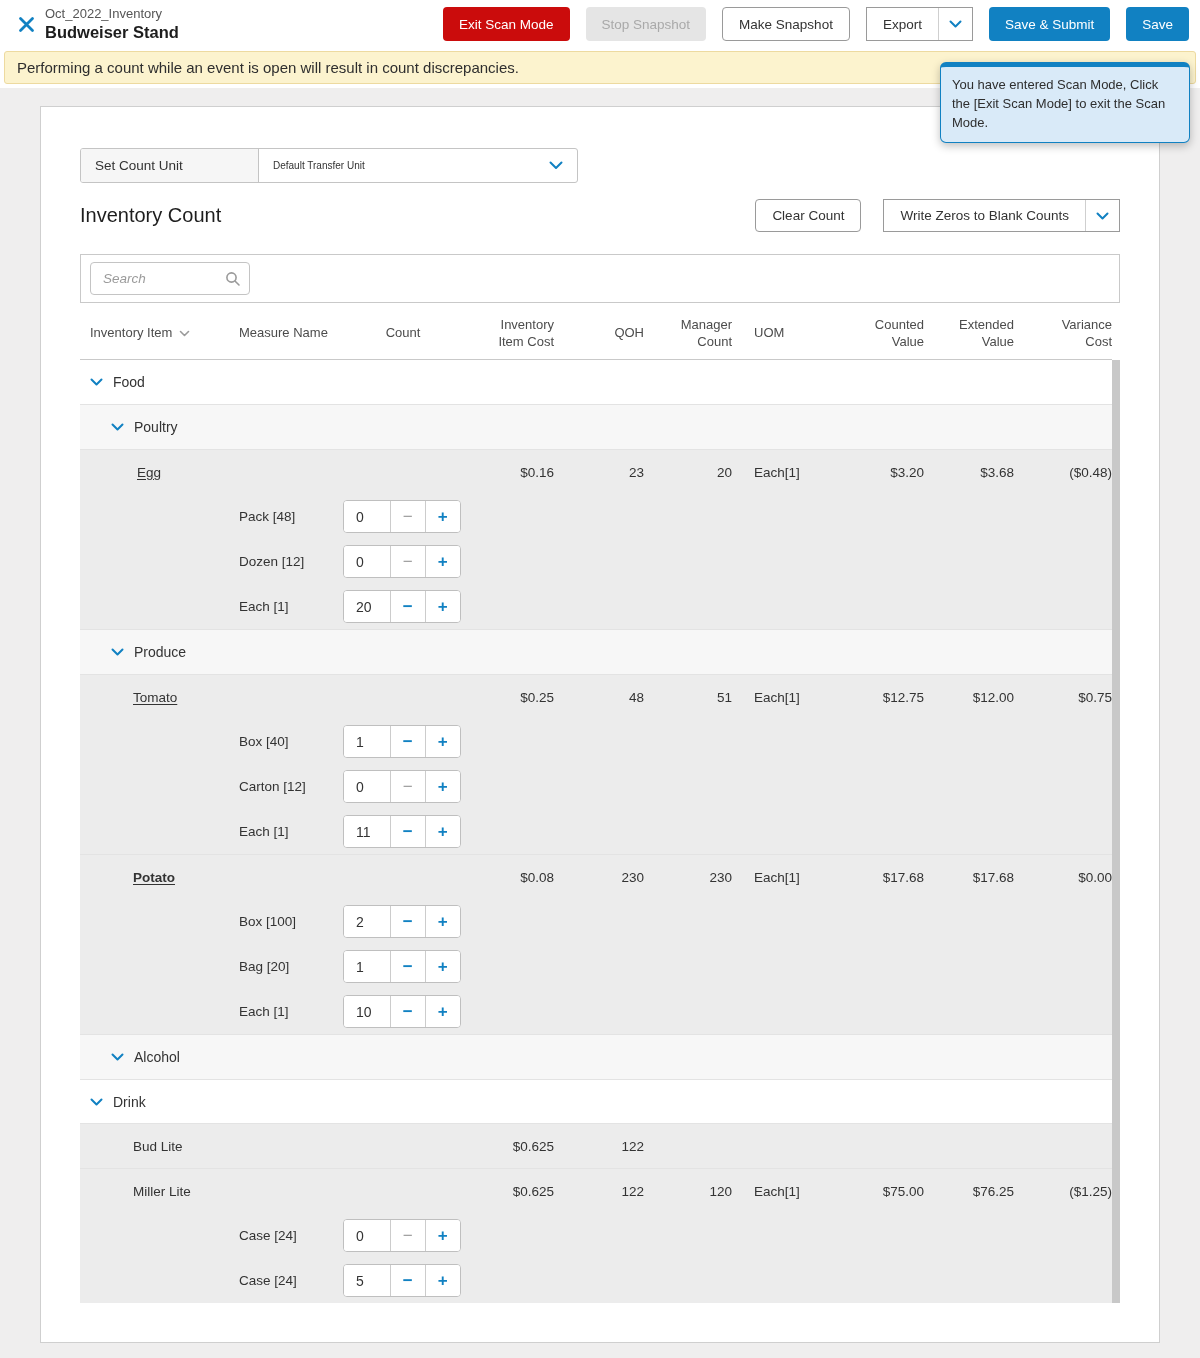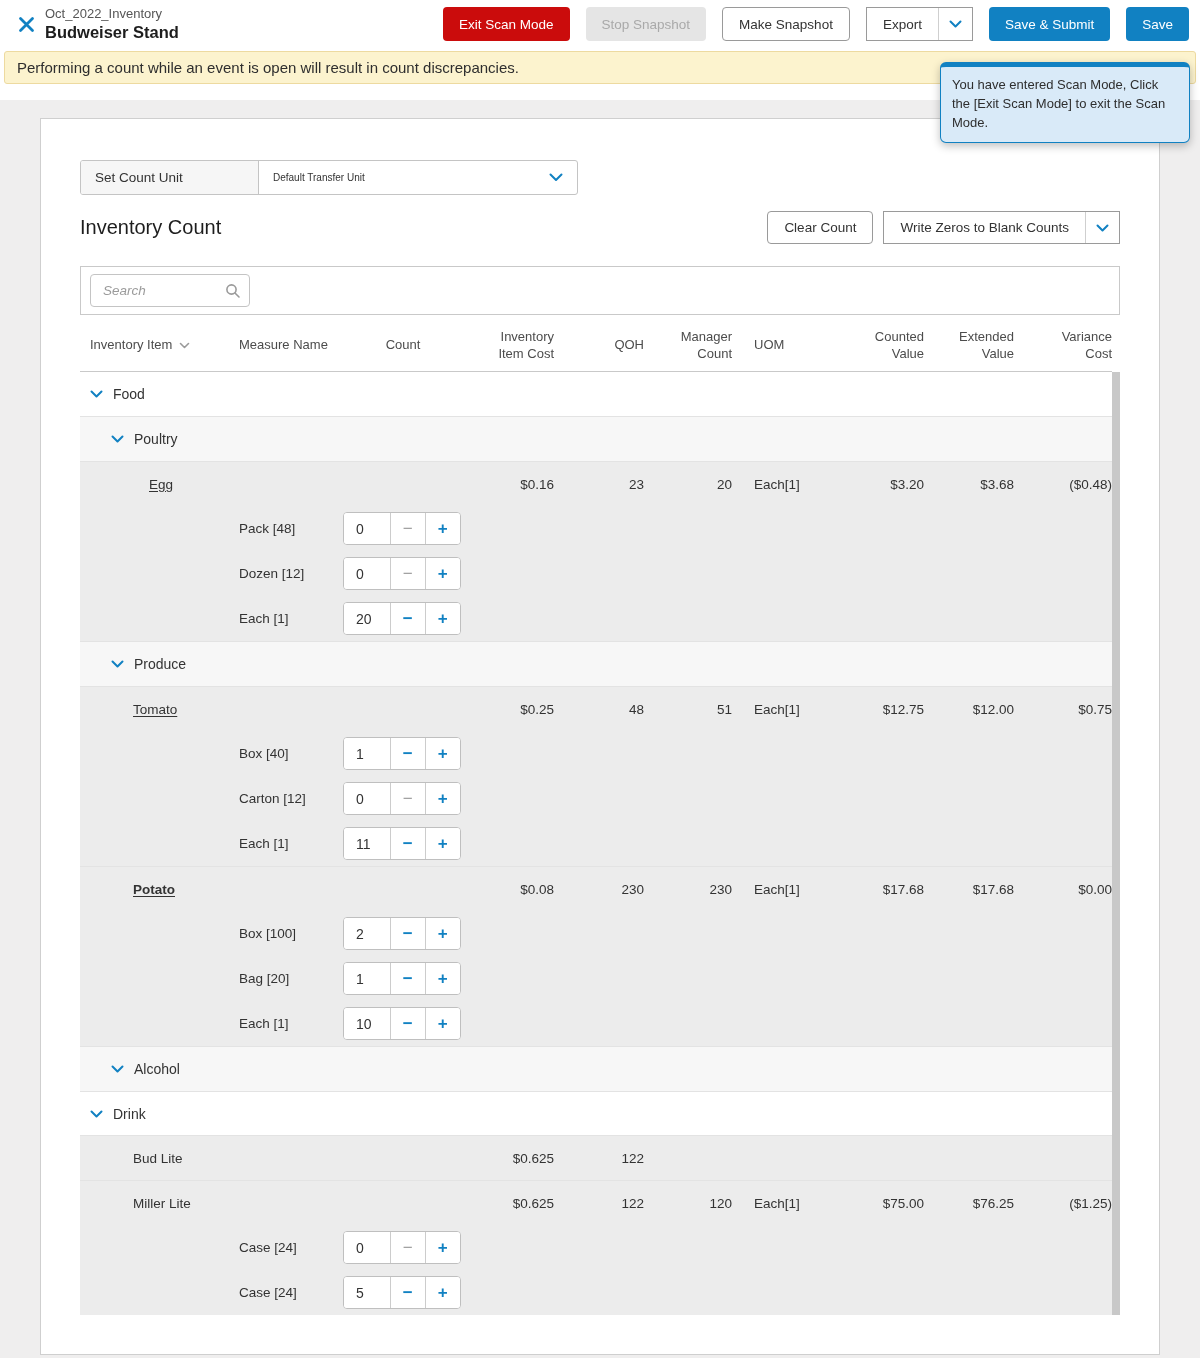--- a/index.html
+++ b/index.html
@@ -7,21 +7,21 @@
     --g1:#f7f7f7; --g2:#ececec;
     --border:#c9c9c9; --btnborder:#9a9a9a;
   }
   *{box-sizing:border-box}
   html,body{margin:0;padding:0}
   body{
     width:1200px;height:1358px;overflow:hidden;position:relative;
     background:#efeeee;font-family:"Liberation Sans",sans-serif;color:#333;
   }
   
-  .topwrap{background:#fff;padding-bottom:16px}
+  .topwrap{background:#fff;padding-bottom:4px}
   .topbar{height:48px;display:flex;align-items:center;padding:0 11px 0 16px}
   .closebtn{background:none;border:none;padding:2px;margin-right:8px;cursor:pointer;display:flex}
   .titles{margin-right:auto;line-height:1.25}
   .subtitle{font-size:13px;color:#555}
   .title{font-size:16.5px;font-weight:700;color:#1d1d1d}
   .topbtns{display:flex;gap:16px;align-items:center}
   .btn{height:34px;padding:0 16px;border-radius:4px;border:none;font-size:13.5px;cursor:pointer;font-family:inherit}
   .btn.danger{background:var(--danger);color:#fff}
   .btn.disabled{background:#e5e5e5;color:#a9a9a9;cursor:default}
   .btn.outline{background:#fff;border:1px solid var(--btnborder);color:#333}
@@ -36,21 +36,21 @@
     border-radius:6px;padding:9px 11px;font-size:13px;line-height:1.45;color:#2e2e2e;
     box-shadow:0 3px 8px rgba(0,0,0,.25)}
   
   .card{width:1120px;min-height:1237px;margin:18px 40px 0;background:#fff;
     border:1px solid #cfcfcf;padding:41px 39px 0}
   .unitrow{display:flex;width:498px;height:35px;border:1px solid #c4c4c4;border-radius:3px;overflow:hidden;background:#fff}
   .unitlabel{width:178px;background:#f6f6f6;border-right:1px solid #c4c4c4;display:flex;align-items:center;padding:0 14px;font-size:13.5px}
   .unitvalue{flex:1;display:flex;align-items:center;justify-content:space-between;padding:0 14px;font-size:10px;cursor:pointer}
   .headrow{display:flex;justify-content:space-between;align-items:center;margin:16px 0 22px}
   .headrow h2{margin:0;font-size:20px;font-weight:400;color:#1d1d1d}
-  .headbtns{display:flex;gap:10px;align-items:center}
+  .headbtns{display:flex;gap:22px;align-items:center}
   .headbtns .btn,.headbtns .splitbtn{height:33px}
   .searchpanel{border:1px solid var(--border);padding:7px 9px;background:#fff;margin-bottom:5px}
   .searchbox{position:relative;width:160px}
   .searchbox input{width:100%;height:33px;border:1px solid #c4c4c4;border-radius:4px;padding:0 30px 0 12px;font-size:13.5px;font-family:inherit;color:#333;outline:none}
   .searchbox input::placeholder{font-style:italic;color:#9b9b9b}
   .searchbox svg{position:absolute;right:9px;top:9px}
   
   .trow{display:grid;grid-template-columns:159px 104px 120px 91px 90px 88px 112px 80px 90px 98px;align-items:center;width:1032px}
   .thead{height:52px;border-bottom:1px solid var(--border);color:#4c4c4c;font-size:13px}
   .hc{white-space:pre-line;line-height:1.3}
@@ -187,21 +187,21 @@
         </div>
         <div class="trow subgroup">
           <div class="gcell" style="padding-left:31px">
             <svg width="13" height="8" viewBox="0 0 13 8">
               <path d="M1.5 1.5l5 5 5-5" fill="none" stroke="#1181c2" stroke-width="2" stroke-linecap="round" stroke-linejoin="round"></path>
             </svg>
             <span>Poultry</span>
           </div>
         </div>
         <div class="trow item">
-          <div class="cell " style="padding-left: 16px;"><span class="iname link">Egg</span></div>
+          <div class="cell " style="padding-left: 4px;"><span class="iname link">Egg</span></div>
           <div class="cell "></div>
           <div class="cell "></div>
           <div class="cell right">$0.16</div>
           <div class="cell right">23</div>
           <div class="cell right">20</div>
           <div class="cell uompad">Each[1]</div>
           <div class="cell right">$3.20</div>
           <div class="cell right">$3.68</div>
           <div class="cell right">($0.48)</div>
         </div>

